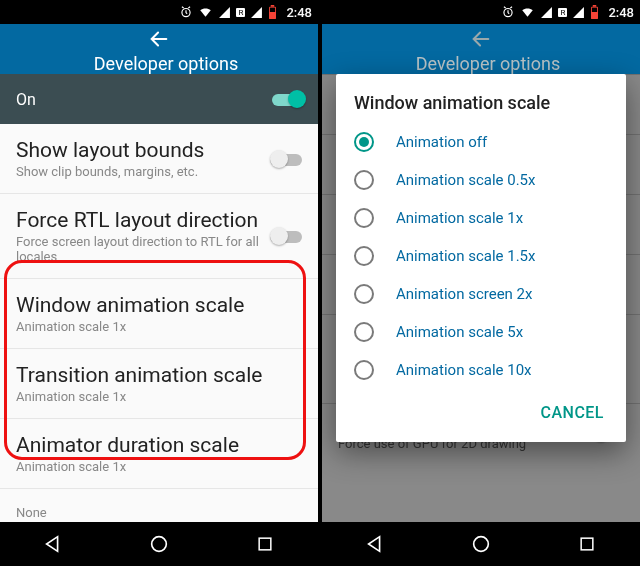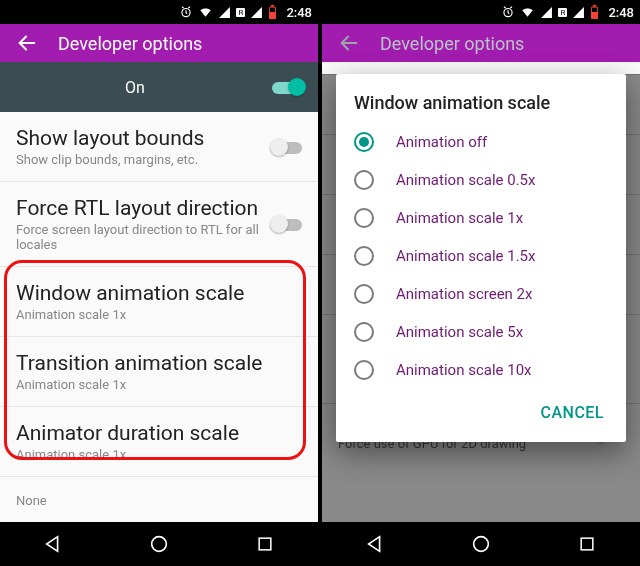--- a/index.html
+++ b/index.html
@@ -7,27 +7,27 @@
   .wrap { display: flex; width: 640px; height: 566px; }
   .phone { width: 318px; height: 566px; background: #fafafa; position: relative; overflow: hidden; }
   .phone + .phone { margin-left: 4px; }
 
   
   .status { height: 24px; background: #000; color: #f9f9f9; display: flex; justify-content: flex-end; align-items: center; padding: 0 6px; font-size: 12px; gap: 5px; }
   .status .sicon { display: inline-flex; align-items: center; }
   .status .time { font-weight: 500; font-size: 13px; margin-left: 4px; }
 
   
-  .appbar { height: 38px; background: #a21caf; color: #fff; display: flex; align-items: center; padding: 0 10px; }
+  .appbar { height: 50px; background: #0369a1; color: #fff; display: flex; align-items: center; padding: 0 10px; flex-direction: column; }
   .appbar .back { width: 34px; height: 34px; display: flex; align-items: center; justify-content: center; }
   .appbar .title { font-size: 18px; font-weight: 400; margin-left: 14px; }
 
   
   .togrow { height: 50px; background: #3b4d52; color: #fff; display: flex; align-items: center; padding: 0 16px; position: relative; }
-  .togrow .label { flex: 1; text-align: center; font-size: 16px; padding-right: 48px; }
+  .togrow .label { flex: 1; font-size: 16px; padding-right: 48px; }
   .togrow .switch { position: absolute; right: 12px; }
 
   
   .list { background: #fafafa; }
   .item { padding: 14px 16px; border-top: 1px solid #e6e6e6; position: relative; }
   .item:first-child { border-top: none; }
   .item .prim { font-size: 21px; color: #222; }
   .item .sub { font-size: 13px; color: #888; margin-top: 2px; }
   .item .sw { position: absolute; right: 14px; top: 50%; transform: translateY(-50%); }
 
@@ -54,21 +54,21 @@
   .bgitem .sub { font-size: 13px; color: #666; margin-top: 2px; }
   .greenline { color: #009688; font-size: 13px; padding: 10px 16px 4px; }
 
   
   .dialog { position: absolute; top: 74px; left: 14px; right: 14px; background: #fff; border-radius: 2px; box-shadow: 0 10px 30px rgba(0,0,0,0.45); padding-bottom: 6px; }
   .dialog .dtitle { font-size: 18px; font-weight: 500; color: #222; padding: 18px 18px 10px; }
   .dialog .opt { display: flex; align-items: center; padding: 9px 18px; }
   .dialog .opt .radio { width: 20px; height: 20px; border: 2px solid #7a7a7a; border-radius: 50%; margin-right: 22px; position: relative; flex: 0 0 auto; }
   .dialog .opt.sel .radio { border-color: #009688; }
   .dialog .opt.sel .radio::after { content: ""; position: absolute; top: 3px; left: 3px; width: 10px; height: 10px; background: #009688; border-radius: 50%; }
-  .dialog .opt .olab { font-size: 15px; color: #701a75; }
+  .dialog .opt .olab { font-size: 15px; color: #0369a1; }
   .dialog .actions { text-align: right; padding: 8px 14px 8px; }
   .dialog .actions .btn { color: #009688; font-weight: 500; font-size: 16px; letter-spacing: 0.5px; display: inline-block; padding: 6px 8px; }
 
   
   .appbar.dim .back svg path { stroke: #9aa8ab; }
   .appbar.dim .title { color: #b8c3c6; }
 </style>
 </head>
 <body>
 

